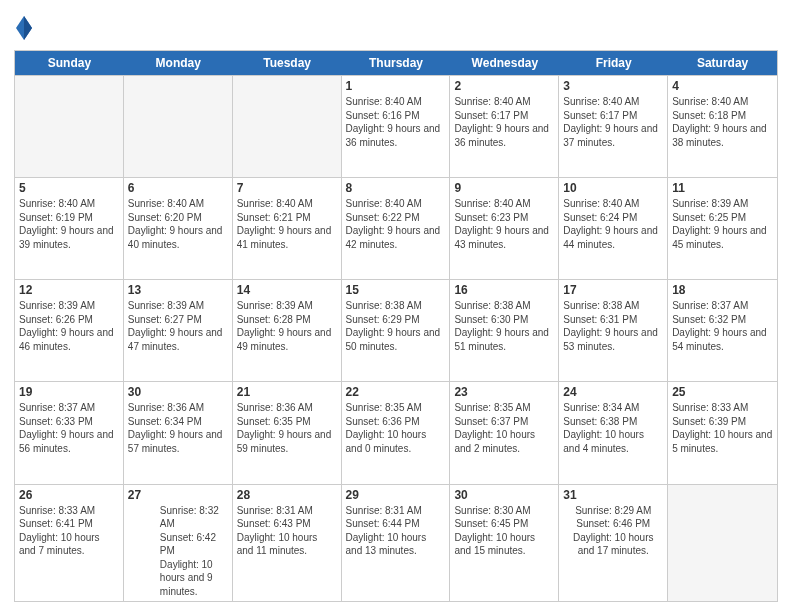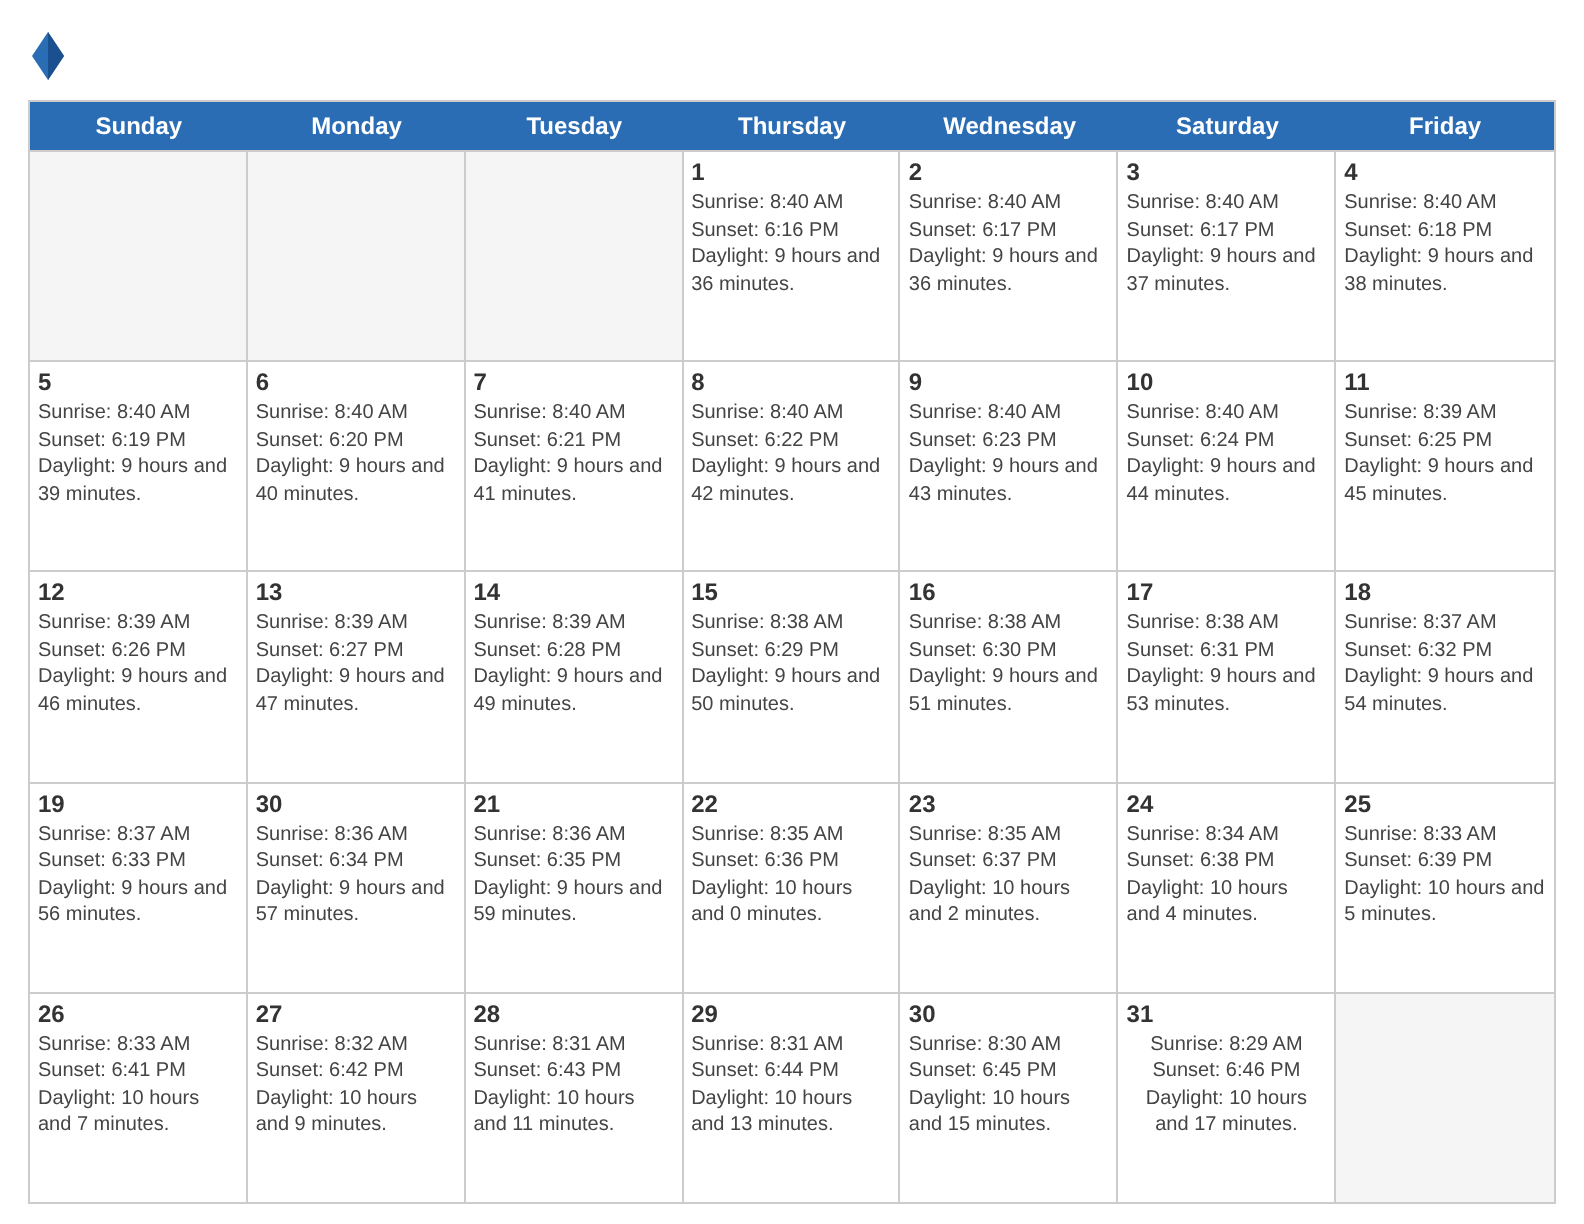--- a/index.html
+++ b/index.html
@@ -134,22 +134,22 @@
     </div>
   </div>
 
   <div class="calendar">
     <div class="cal-header-row">
     <div class="cal-header-cell">Sunday</div>
         <div class="cal-header-cell">Monday</div>
         <div class="cal-header-cell">Tuesday</div>
         <div class="cal-header-cell">Thursday</div>
         <div class="cal-header-cell">Wednesday</div>
+        <div class="cal-header-cell">Friday</div>
         <div class="cal-header-cell">Saturday</div>
-        <div class="cal-header-cell">Friday</div>
       </div>
     <div class="cal-body">
     <div class="cal-week">
           <div class="cal-cell empty"></div>
           <div class="cal-cell empty"></div>
           <div class="cal-cell empty"></div>
           <div class="cal-cell">
             <span class="day-num">1</span>
             <div class="info" style="white-space: pre-line;">Sunrise: 8:40 AM
 Sunset: 6:16 PM
@@ -308,21 +308,21 @@
         </div>
         <div class="cal-week">
           <div class="cal-cell">
             <span class="day-num">26</span>
             <div class="info" style="white-space: pre-line;">Sunrise: 8:33 AM
 Sunset: 6:41 PM
 Daylight: 10 hours and 7 minutes.</div>
           </div>
           <div class="cal-cell">
             <span class="day-num">27</span>
-            <div class="info" style="white-space: pre-line;">Sunrise: 8:32 AM
+            <div class="info" style="white-space: pre-line; margin-left: 32px;">Sunrise: 8:32 AM
 Sunset: 6:42 PM
 Daylight: 10 hours and 9 minutes.</div>
           </div>
           <div class="cal-cell">
             <span class="day-num">28</span>
             <div class="info" style="white-space: pre-line;">Sunrise: 8:31 AM
 Sunset: 6:43 PM
 Daylight: 10 hours and 11 minutes.</div>
           </div>
           <div class="cal-cell">

